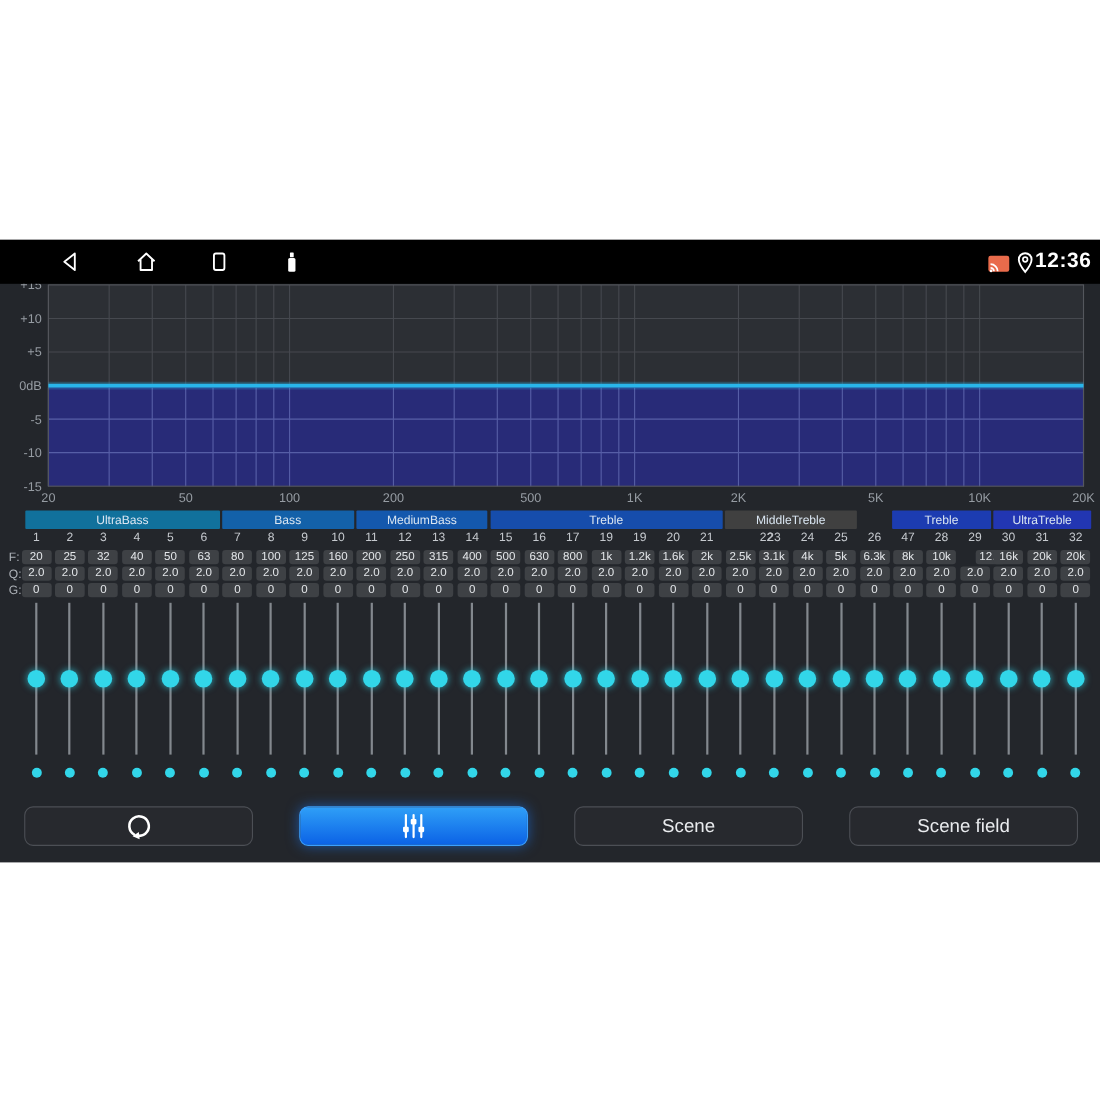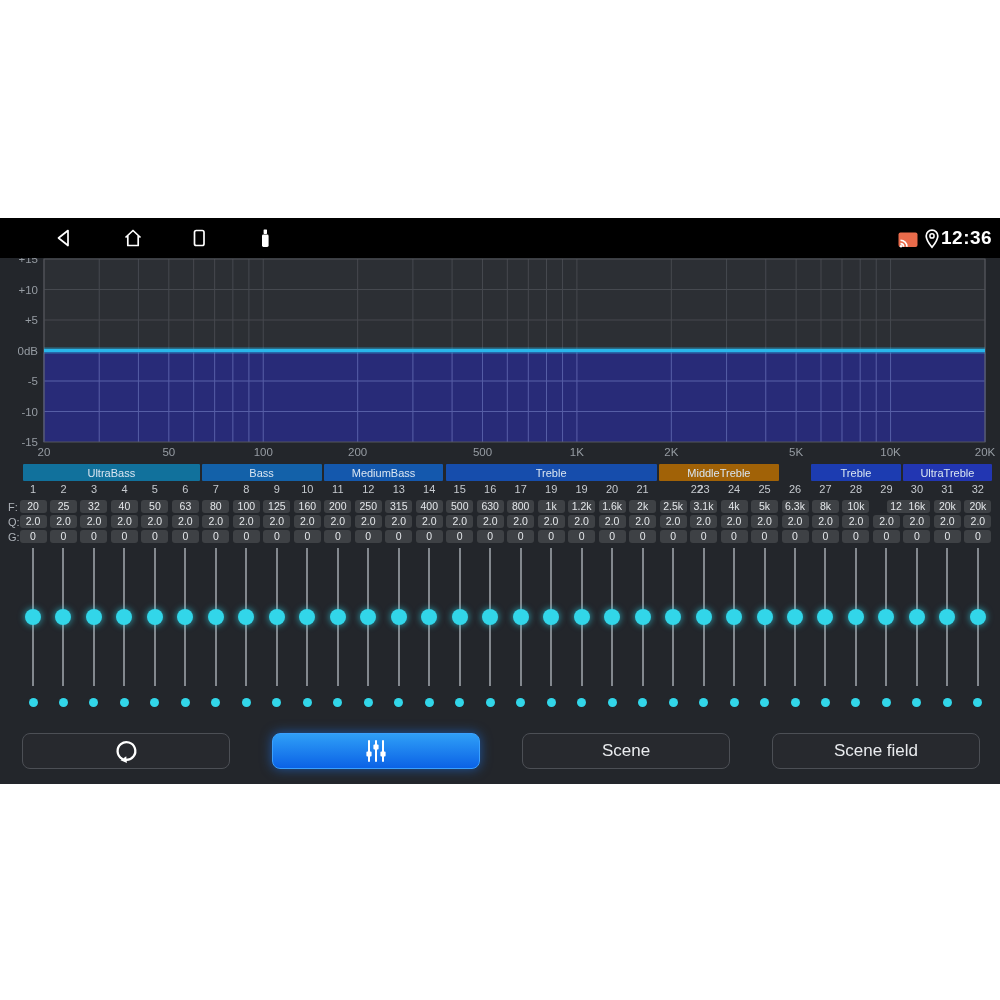--- a/index.html
+++ b/index.html
@@ -154,21 +154,21 @@
         <text x="796.1538493867957" y="198" fill="#969ca3" font-size="11.5" text-anchor="middle">5K</text>
         <text x="890.5769246933979" y="198" fill="#969ca3" font-size="11.5" text-anchor="middle">10K</text>
         <text x="985" y="198" fill="#969ca3" font-size="11.5" text-anchor="middle">20K</text>
       </svg>
 
     <div id="grpRow">
         <div class="grp" style="left: 23px; width: 176.6px; background: rgb(17, 113, 156);">UltraBass</div>
         <div class="grp" style="left: 201.68px; width: 119.84px; background: rgb(19, 97, 169);">Bass</div>
         <div class="grp" style="left: 323.6px; width: 119.84px; background: rgb(20, 88, 173);">MediumBass</div>
         <div class="grp" style="left: 445.52px; width: 211.28px; background: rgb(22, 77, 172);">Treble</div>
-        <div class="grp" style="left: 658.88px; width: 120px; background: #a16207;">MiddleTreble</div>
+        <div class="grp" style="left: 658.88px; width: 120px; background: #404040;">MiddleTreble</div>
         <div class="grp" style="left: 811.28px; width: 89.36px; background: rgb(28, 60, 177);">Treble</div>
         <div class="grp" style="left: 902.72px; width: 89.36px; background: rgb(34, 54, 178);">UltraTreble</div>
       </div>
     <div id="numRow">
         <span class="bnum" style="left: 18px;">1</span>
         <span class="bnum" style="left: 48.48px;">2</span>
         <span class="bnum" style="left: 78.96px;">3</span>
         <span class="bnum" style="left: 109.44px;">4</span>
         <span class="bnum" style="left: 139.92px;">5</span>
         <span class="bnum" style="left: 170.4px;">6</span>
@@ -185,21 +185,21 @@
         <span class="bnum" style="left: 505.68px;">17</span>
         <span class="bnum" style="left: 536.16px;">19</span>
         <span class="bnum" style="left: 566.64px;">19</span>
         <span class="bnum" style="left: 597.12px;">20</span>
         <span class="bnum" style="left: 627.6px;">21</span>
         <span class="bnum" style="left: 673px; text-align: right;">22</span>
         <span class="bnum" style="left: 688.56px;">23</span>
         <span class="bnum" style="left: 719.04px;">24</span>
         <span class="bnum" style="left: 749.52px;">25</span>
         <span class="bnum" style="left: 780px;">26</span>
-        <span class="bnum" style="left: 810.48px;">27</span>
+        <span class="bnum" style="left: 810.48px;">47</span>
         <span class="bnum" style="left: 840.96px;">28</span>
         <span class="bnum" style="left: 871.44px;">29</span>
         <span class="bnum" style="left: 901.92px;">30</span>
         <span class="bnum" style="left: 932.4px;">31</span>
         <span class="bnum" style="left: 962.88px;">32</span>
       </div>
 
     <span class="rowlab" style="top:283px">F:</span>
     <span class="rowlab" style="top:298px">Q:</span>
     <span class="rowlab" style="top:313px">G:</span>

